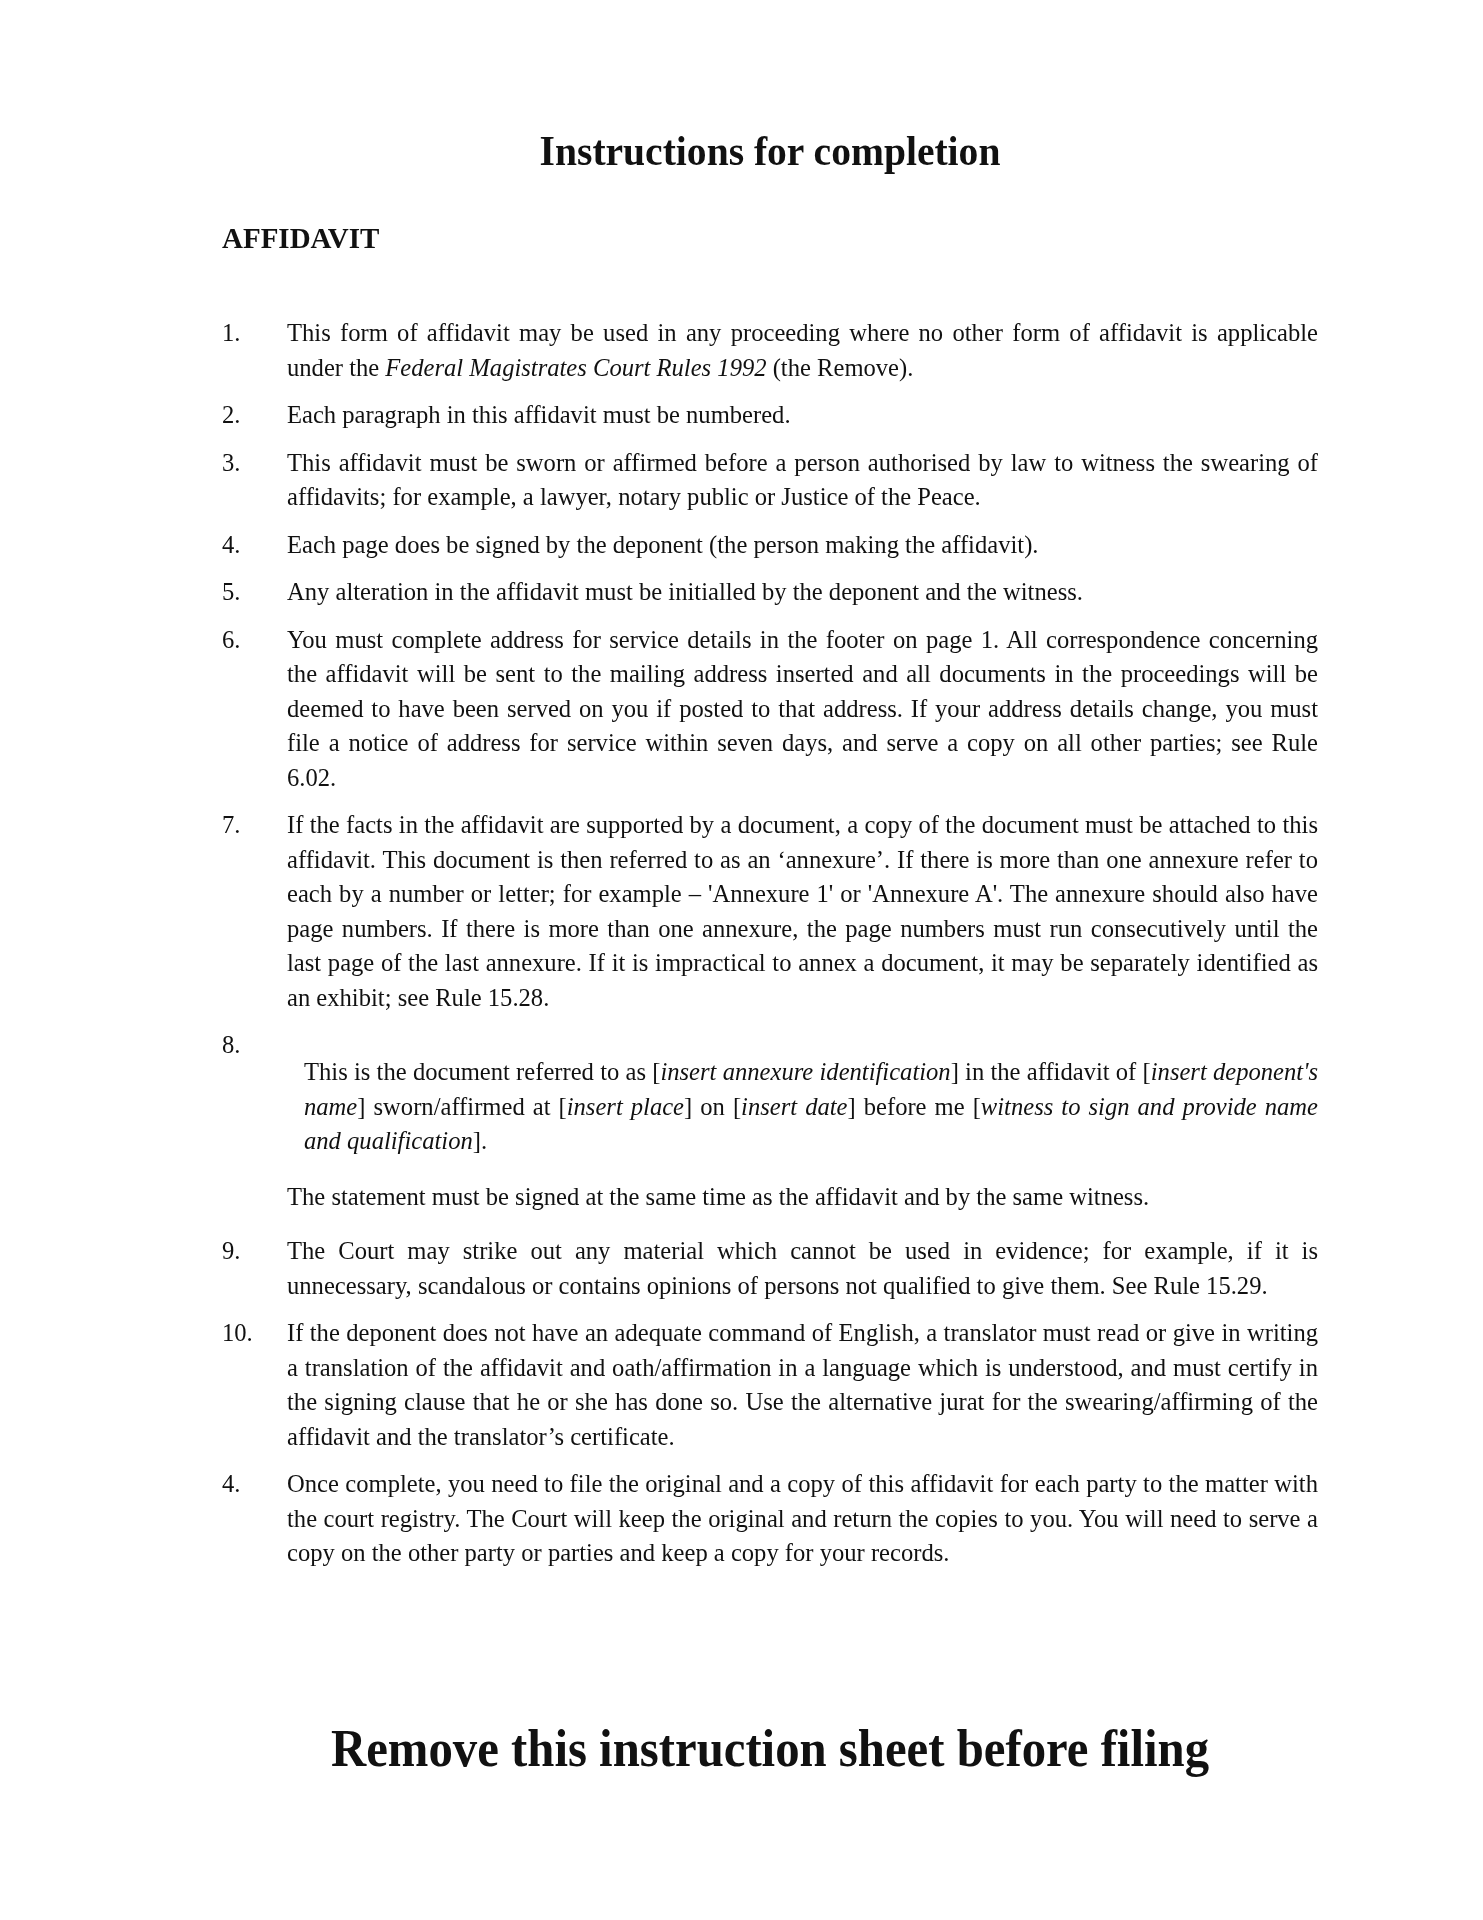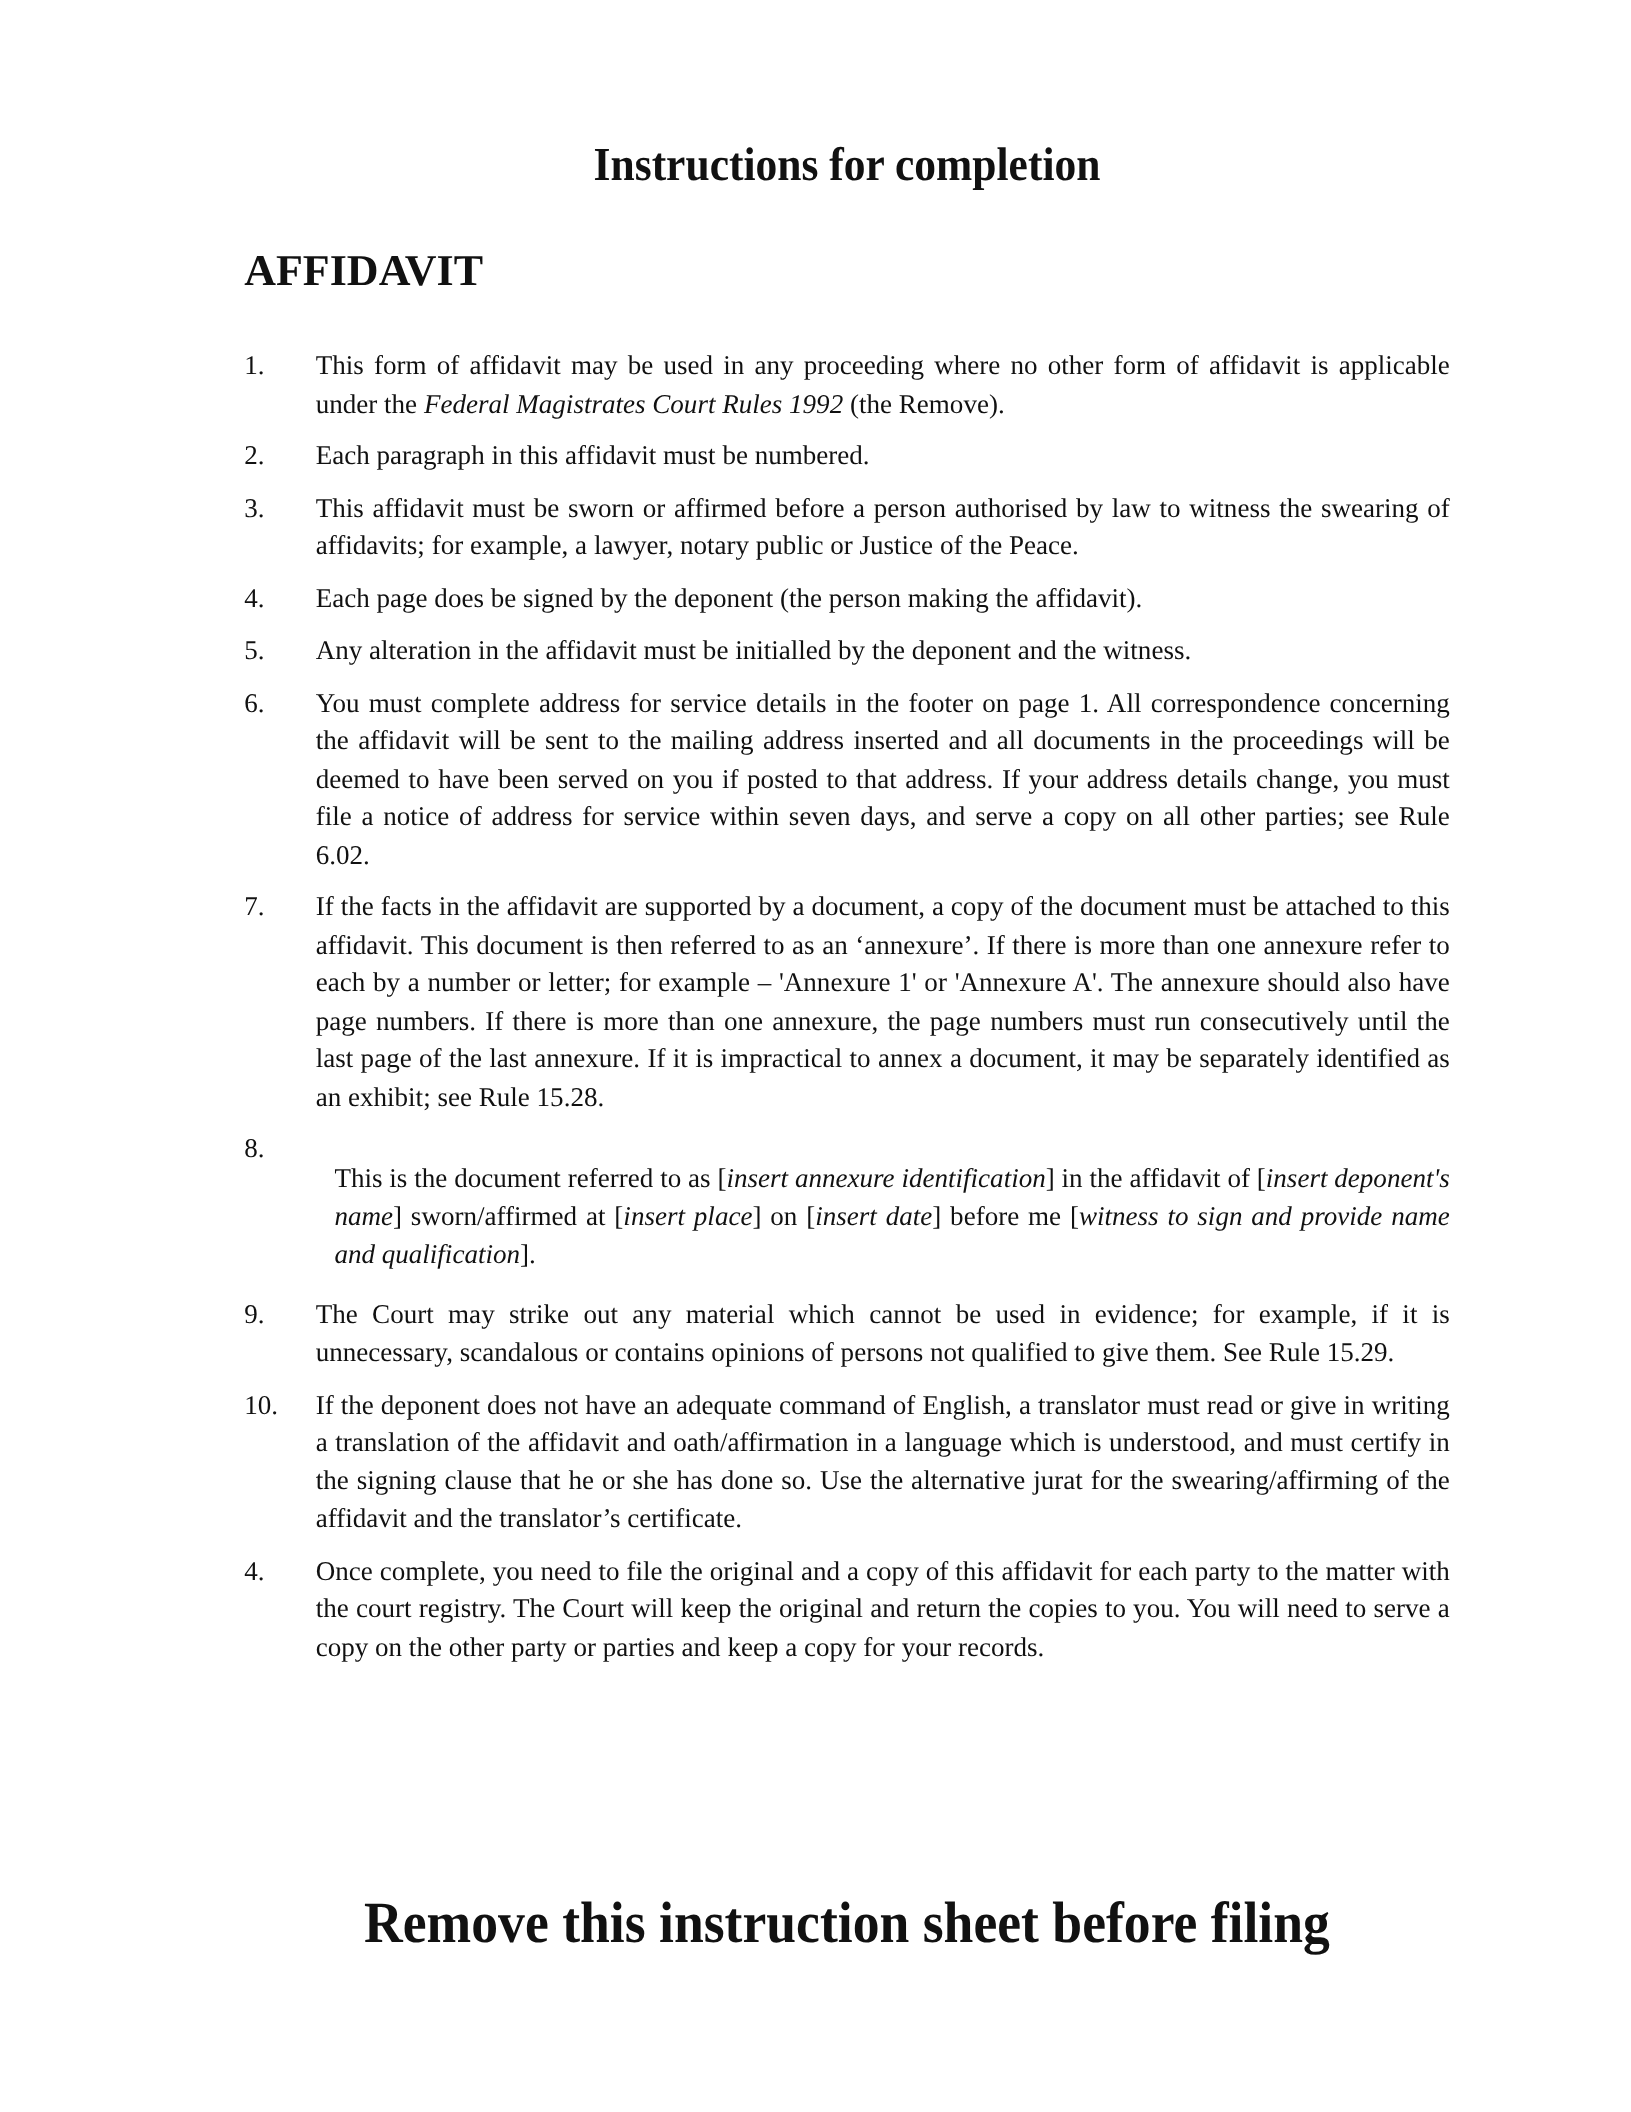--- a/index.html
+++ b/index.html
@@ -9,21 +9,21 @@
     color: #111111;
   }
   .title {
     position: absolute; top: 126px; left: 0; width: 1540px;
     text-align: center; font-weight: bold; font-size: 43px;
     transform: scaleX(0.92); transform-origin: 770px 0;
     letter-spacing: 0px;
   }
   .section {
     position: absolute; top: 222px; left: 222px;
-    font-weight: bold; font-size: 40px;
+    font-weight: bold; font-size: 29px;
   }
   .list {
     position: absolute; top: 316px; left: 222px; width: 1096px;
     font-size: 24.6px; line-height: 34.5px;
   }
   .item { display: flex; margin-bottom: 13px; }
   .num { width: 65px; flex: 0 0 65px; }
   .txt { flex: 1; text-align: justify; }
   .quote { margin: 27px 0 0 17px; text-align: justify; }
   .after { margin-top: 21px; }
@@ -81,20 +81,21 @@
     <div class="item">
       <div class="num">7.</div>
       <div class="txt">
         <div><span>If the facts in the affidavit are supported by a document, a copy of the document must be attached to this affidavit. This document is then referred to as an ‘annexure’. If there is more than one annexure refer to each by a number or letter; for example – 'Annexure 1' or 'Annexure A'. The annexure should also have page numbers. If there is more than one annexure, the page numbers must run consecutively until the last page of the last annexure.  If it is impractical to annex a document, it may be separately identified as an exhibit; see Rule 15.28.</span></div>
       </div>
     </div>
     <div class="item">
       <div class="num">8.</div>
       <div class="txt">
         <div class="quote"><span>This is the document referred to as [</span><em>insert annexure identification</em><span>] in the affidavit of [</span><em>insert deponent's name</em><span>] sworn/affirmed at [</span><em>insert place</em><span>] on [</span><em>insert date</em><span>] before me [</span><em>witness to sign and provide name and qualification</em><span>].</span></div>
+        <div class="after">The statement must be signed at the same time as the affidavit and by the same witness.</div>
       </div>
     </div>
     <div class="item gap-top">
       <div class="num">9.</div>
       <div class="txt">
         <div><span>The Court may strike out any material which cannot be used in evidence; for example, if it is unnecessary, scandalous or contains opinions of persons not qualified to give them. See Rule 15.29.</span></div>
       </div>
     </div>
     <div class="item">
       <div class="num">10.</div>

